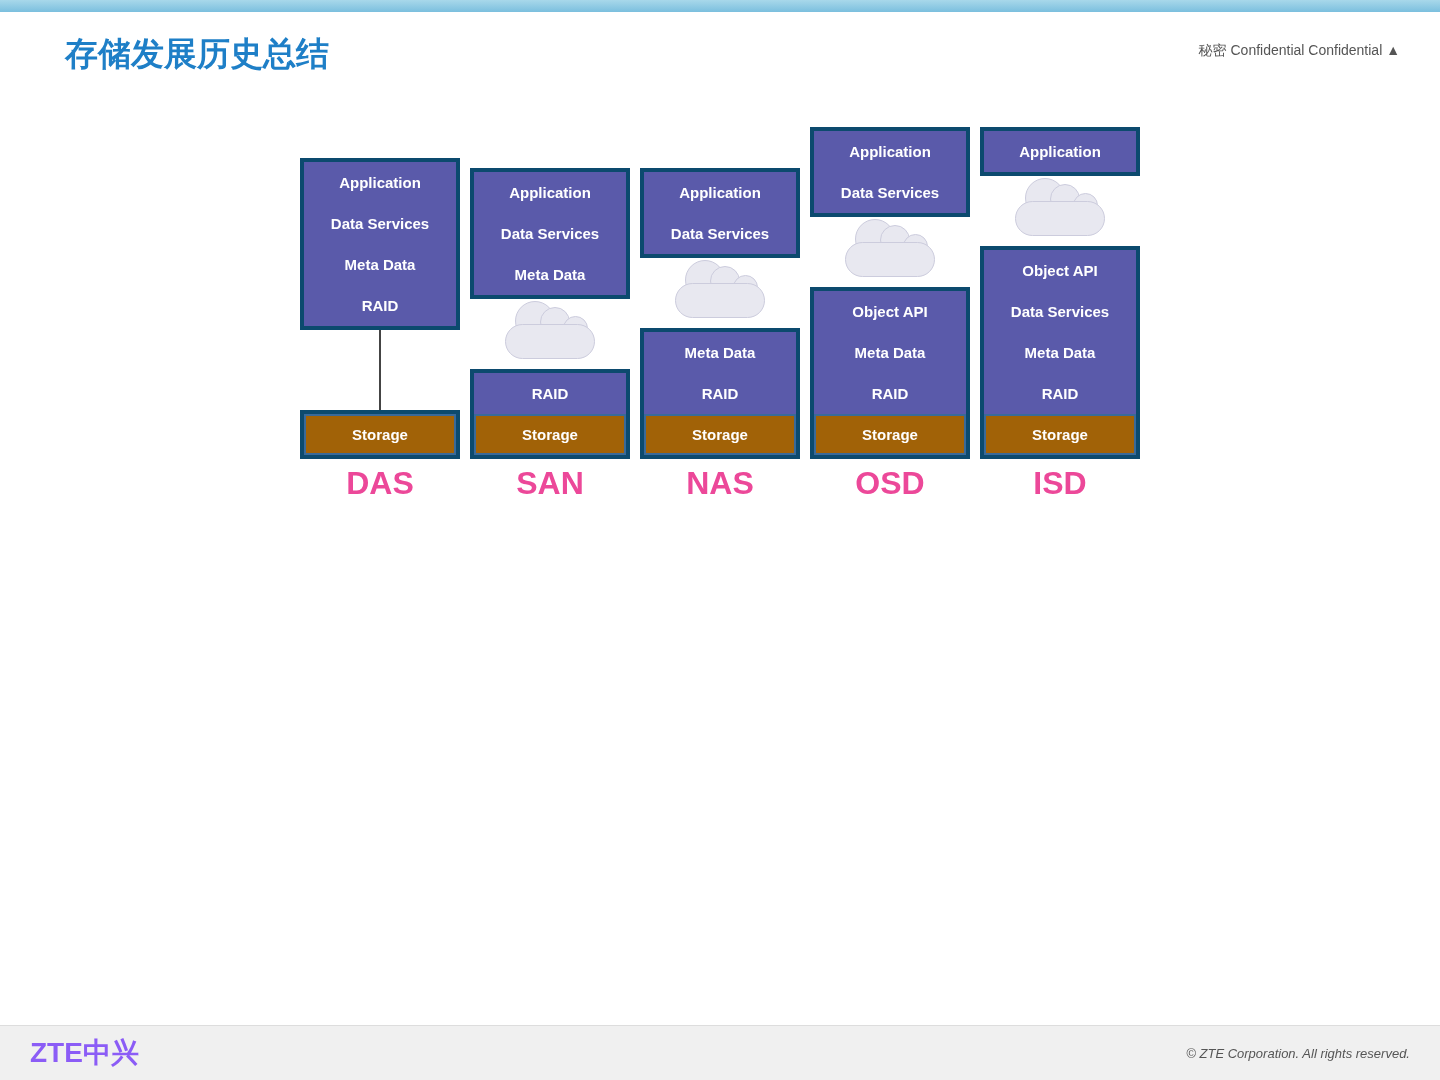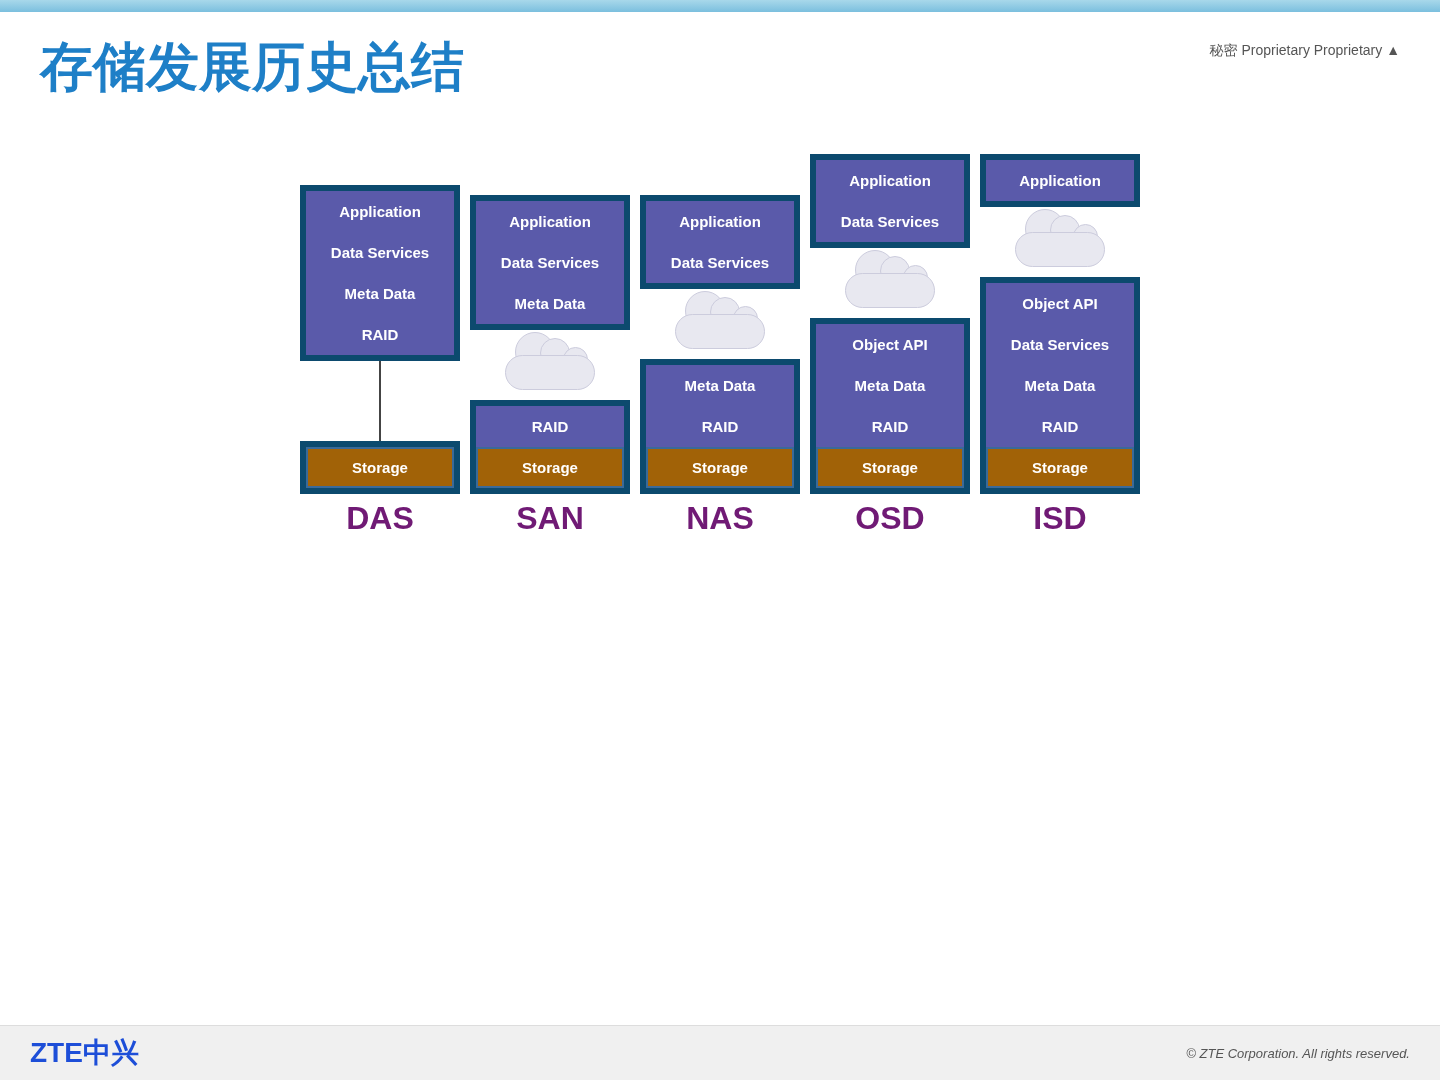--- a/index.html
+++ b/index.html
@@ -20,23 +20,24 @@
     }
 
     
     .header {
       display: flex;
       justify-content: space-between;
       align-items: flex-start;
       padding: 20px 40px 10px 40px;
     }
     .page-title {
-      font-size: 53px;
+      font-size: 33px;
       color: #1e7fc7;
       font-weight: bold;
+      margin-left: 25px;
     }
     .confidential-label {
       font-size: 14px;
       color: #555;
       margin-top: 10px;
     }
 
     
     .stack-box {
       width: 160px;
@@ -55,21 +56,21 @@
     }
     .box-storage {
       background-color: #a16207;
       border-color: #3a6a99;
     }
 
     
     .col-label {
       font-size: 32px;
       font-weight: bold;
-      color: #701a75;
+      color: #ec4899;
       margin-top: 6px;
       text-align: center;
       width: 160px;
     }
 
     
     .cloud-container {
       width: 160px;
       display: flex;
       justify-content: center;
@@ -130,30 +131,30 @@
       background: #f0f0f0;
       display: flex;
       justify-content: space-between;
       align-items: center;
       padding: 0 30px;
       border-top: 1px solid #ddd;
     }
     .footer-logo {
       font-size: 28px;
       font-weight: bold;
-      color: #1d4ed8;
+      color: #8b5cf6;
     }
     .footer-copyright {
       font-size: 13px;
       color: #555;
       font-style: italic;
     }
 
     .stack-group {
-      border: 6px solid #0c4a6e;
+      border: 4px solid #0c4a6e;
       display: flex;
       flex-direction: column;
       align-items: center;
       width: 160px;
       background: #f5f5ff;
     }
     .stack-group .stack-box {
       width: 100%;
     }
 
@@ -172,21 +173,21 @@
       gap: 0;
     }
   </style>
 </head>
 <body>
 
 <div class="top-bar"></div>
 
 <div class="header">
   <div class="page-title">存储发展历史总结</div>
-  <div class="confidential-label">秘密  Proprietary Proprietary ▲</div>
+  <div class="confidential-label">秘密  Confidential Confidential ▲</div>
 </div>
 
 <div class="diagram-area">
 
   <div class="col-unit">
     <div class="stack-group">
       <div class="stack-box box-purple">Application</div>
       <div class="stack-box box-purple">Data Services</div>
       <div class="stack-box box-purple">Meta Data</div>
       <div class="stack-box box-purple">RAID</div>

